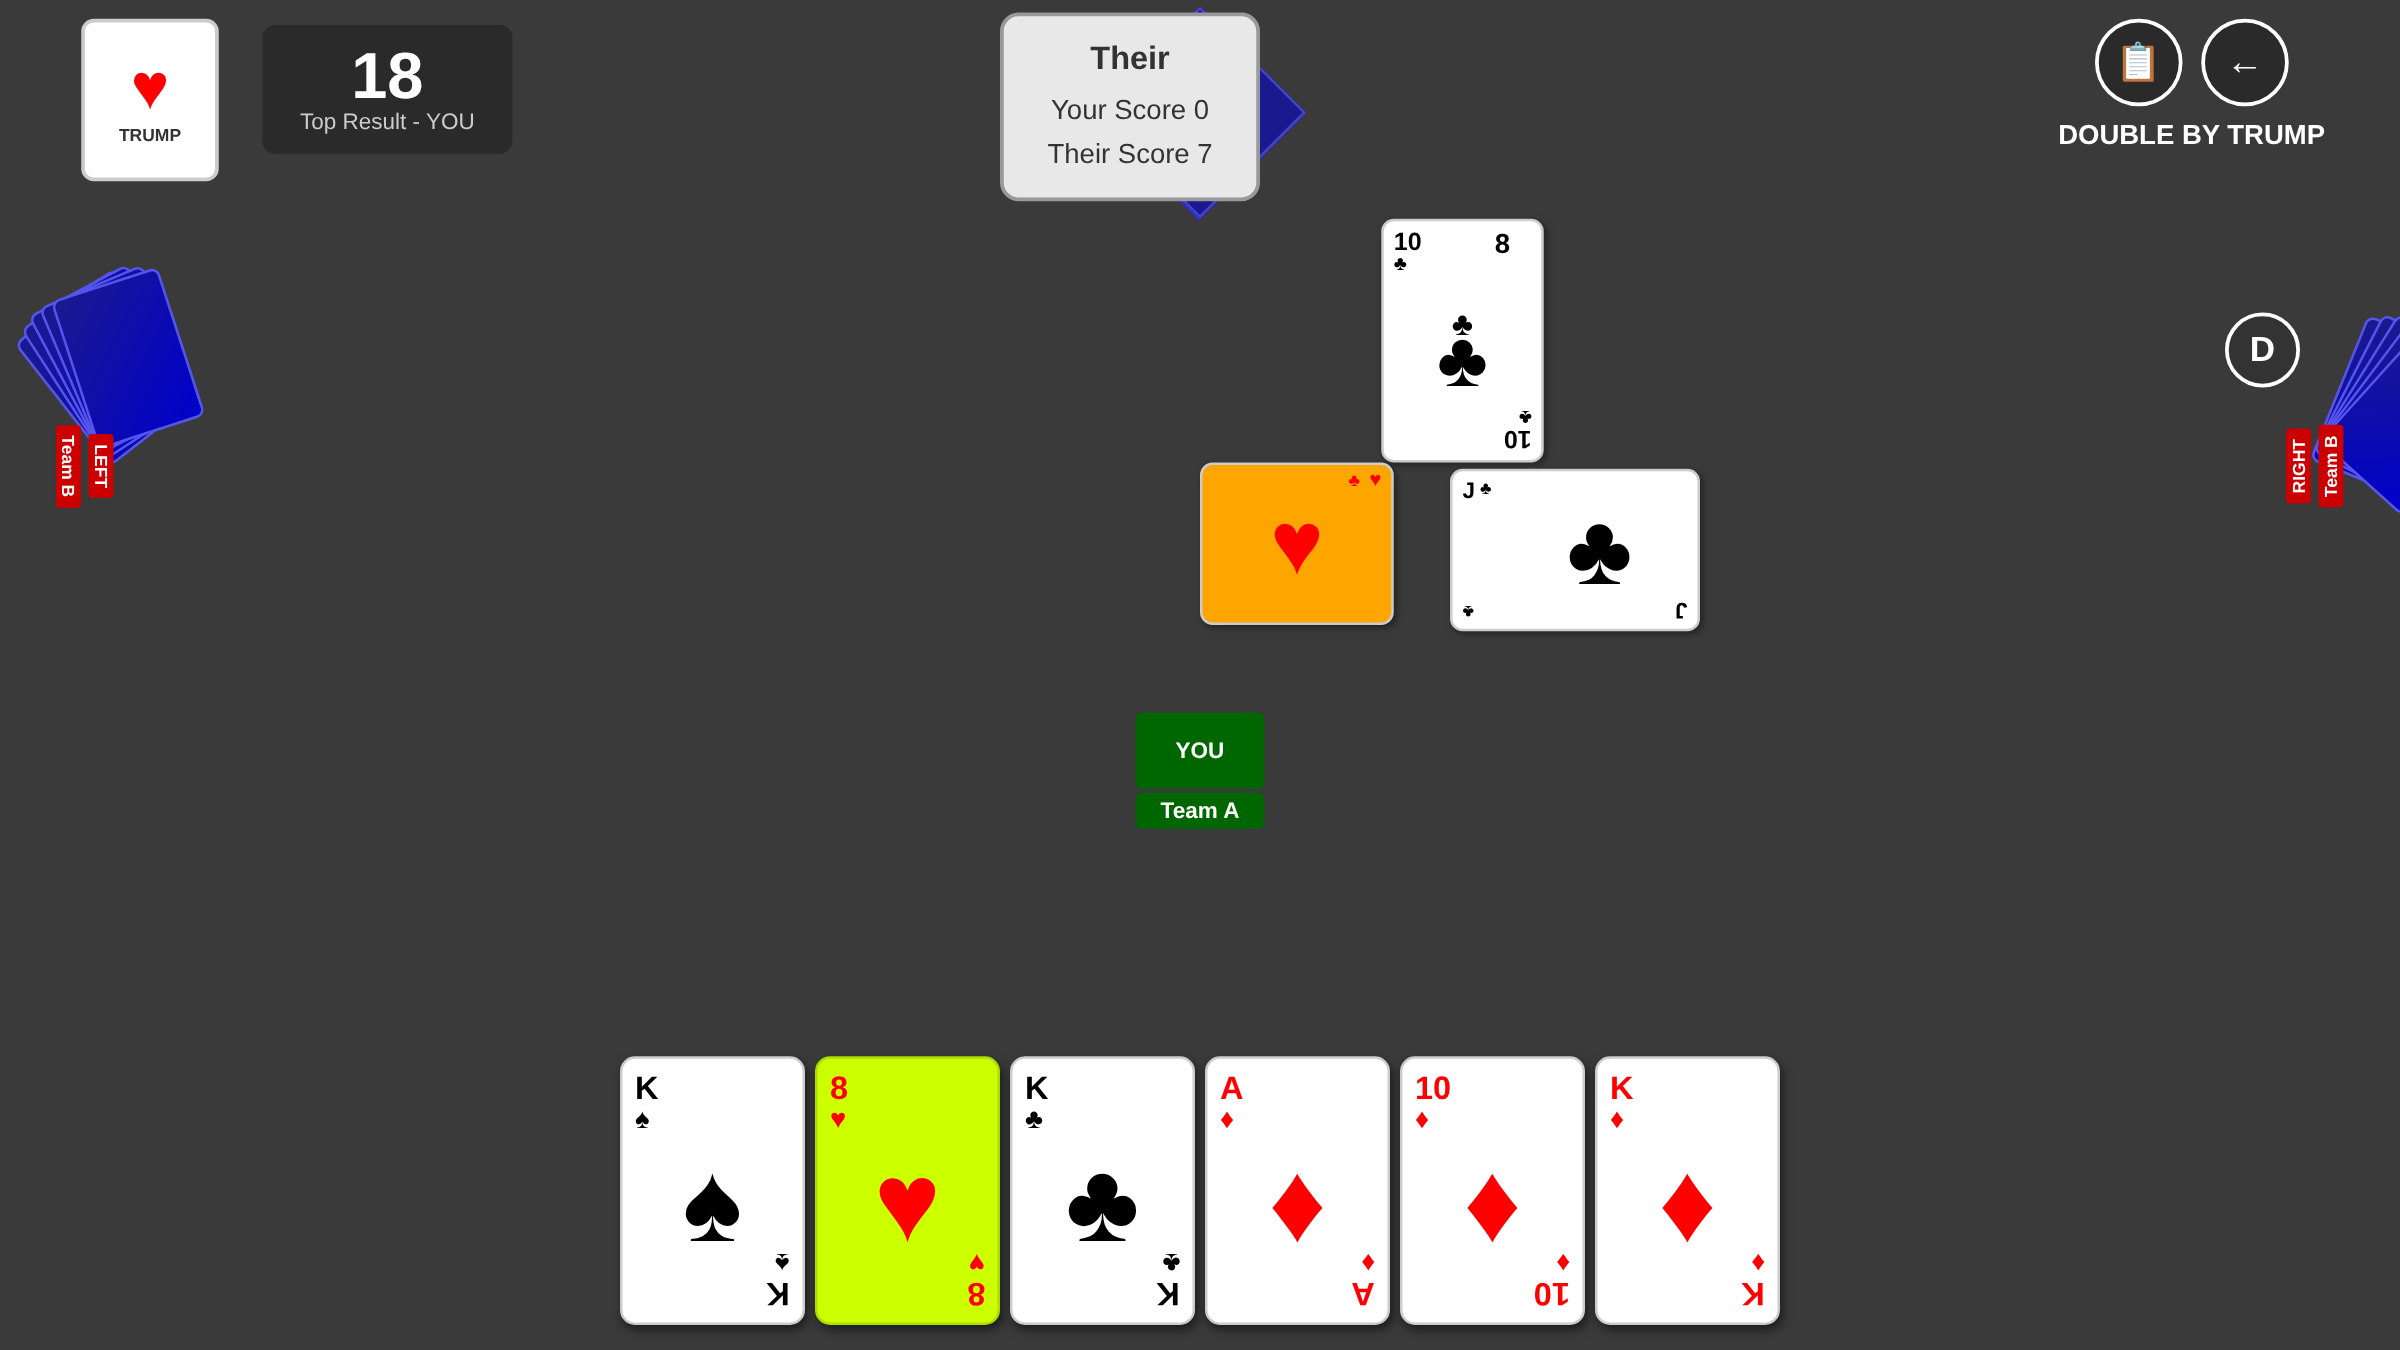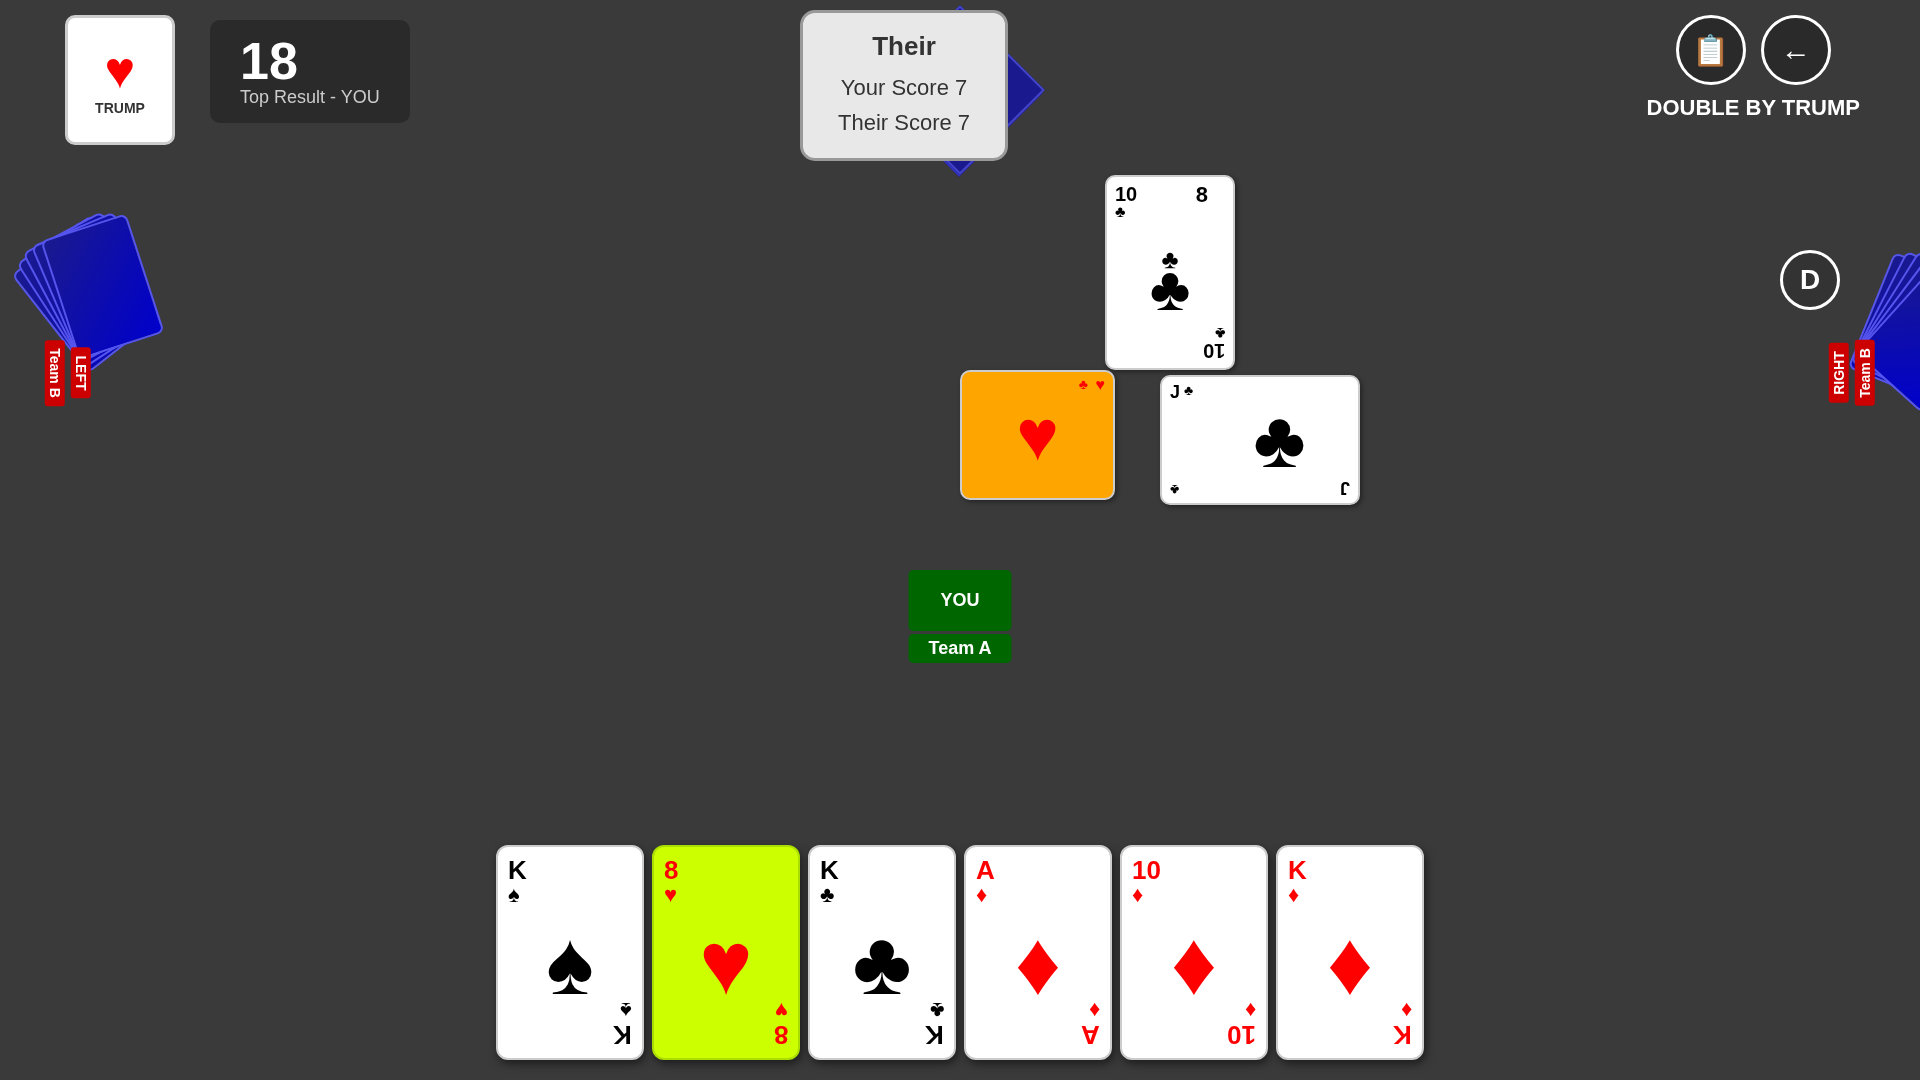--- a/index.html
+++ b/index.html
@@ -41,21 +41,21 @@
 
     
     .top-bidder {
       position: absolute;
       top: 20px;
       left: 210px;
       background: #2a2a2a;
       border-radius: 10px;
       padding: 15px 30px;
       color: white;
-      text-align: left;
+      text-align: center;
     }
     .top-bidder-number {
       font-size: 52px;
       font-weight: bold;
       line-height: 1;
     }
     .top-bidder-text {
       font-size: 18px;
       color: #ccc;
     }
@@ -342,21 +342,21 @@
     <div style="position:absolute; width:118px; height:118px; background:#0d0d7a; border:2px solid #3333bb; transform:rotate(45deg) translate(3px, 3px); top:25px; left:25px; z-index:-1;"></div>
     <div style="position:absolute; top:50%; left:50%; transform:translate(-50%,-50%); text-align:center; z-index:10;">
       <span style="display:block; background:#006600; color:white; font-weight:bold; font-size:13px; padding:2px 8px; border-radius:3px; margin-bottom:2px; white-space:nowrap;">Team A</span>
       <span style="display:block; background:#006600; color:white; font-weight:bold; font-size:13px; padding:2px 8px; border-radius:3px; white-space:nowrap;">PARTNER</span>
     </div>
   </div>
 </div>
 
 <div class="result-box">
   <div class="result-title">Their</div>
-  <div class="result-score">Your Score 7</div>
+  <div class="result-score">Your Score 0</div>
   <div class="result-score">Their Score 7</div>
 </div>
 
 <div class="top-right-area">
   <div class="icon-row">
     <div class="circle-icon">📋</div>
     <div class="circle-icon">←</div>
   </div>
   <div class="double-label">DOUBLE BY TRUMP</div>
 </div>

